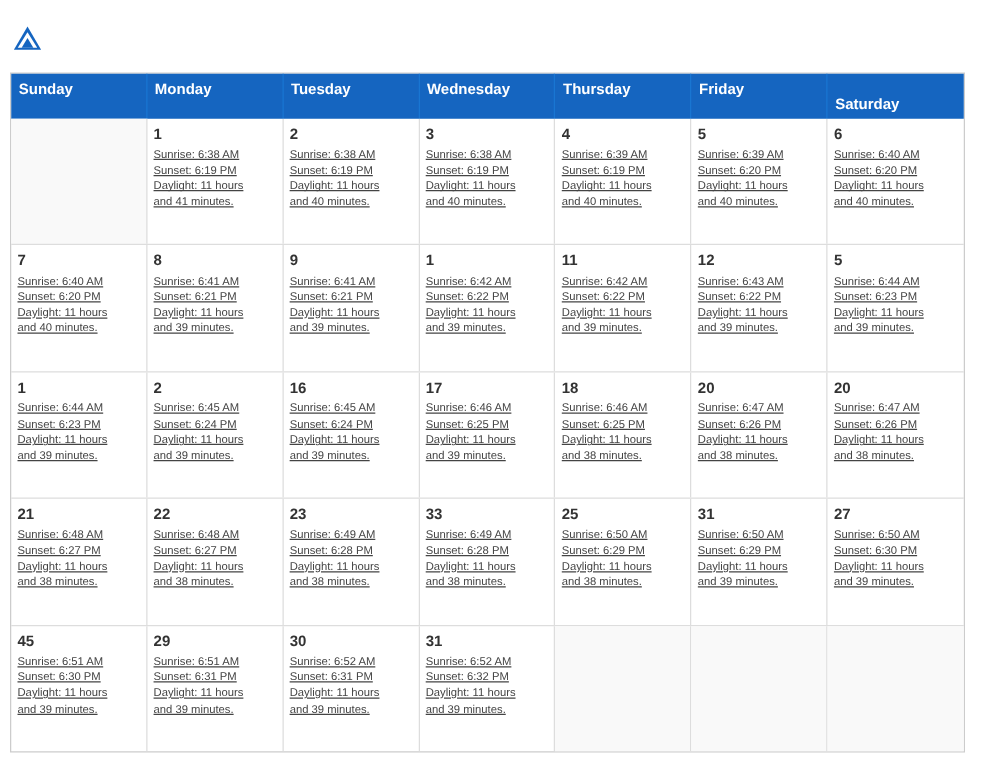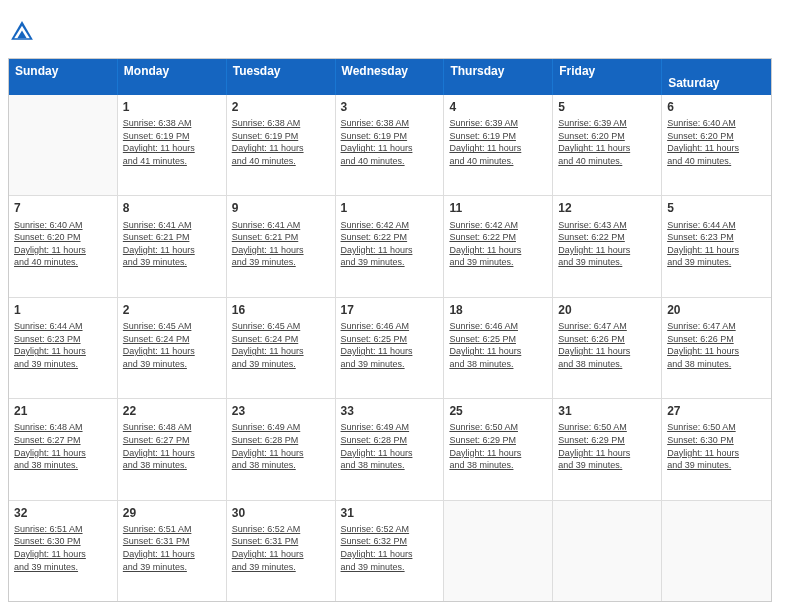--- a/index.html
+++ b/index.html
@@ -254,21 +254,21 @@
             <span class="day-num">31</span>
             <div class="cell-info">Sunrise: 6:50 AM<br>Sunset: 6:29 PM<br>Daylight: 11 hours<br>and 39 minutes.</div>
           </div>
           <div class="cal-cell">
             <span class="day-num">27</span>
             <div class="cell-info">Sunrise: 6:50 AM<br>Sunset: 6:30 PM<br>Daylight: 11 hours<br>and 39 minutes.</div>
           </div>
         </div>
         <div class="cal-row">
           <div class="cal-cell">
-            <span class="day-num">32</span>
+            <span class="day-num">45</span>
             <div class="cell-info">Sunrise: 6:51 AM<br>Sunset: 6:30 PM<br>Daylight: 11 hours<br>and 39 minutes.</div>
           </div>
           <div class="cal-cell">
             <span class="day-num">29</span>
             <div class="cell-info">Sunrise: 6:51 AM<br>Sunset: 6:31 PM<br>Daylight: 11 hours<br>and 39 minutes.</div>
           </div>
           <div class="cal-cell">
             <span class="day-num">30</span>
             <div class="cell-info">Sunrise: 6:52 AM<br>Sunset: 6:31 PM<br>Daylight: 11 hours<br>and 39 minutes.</div>
           </div>

